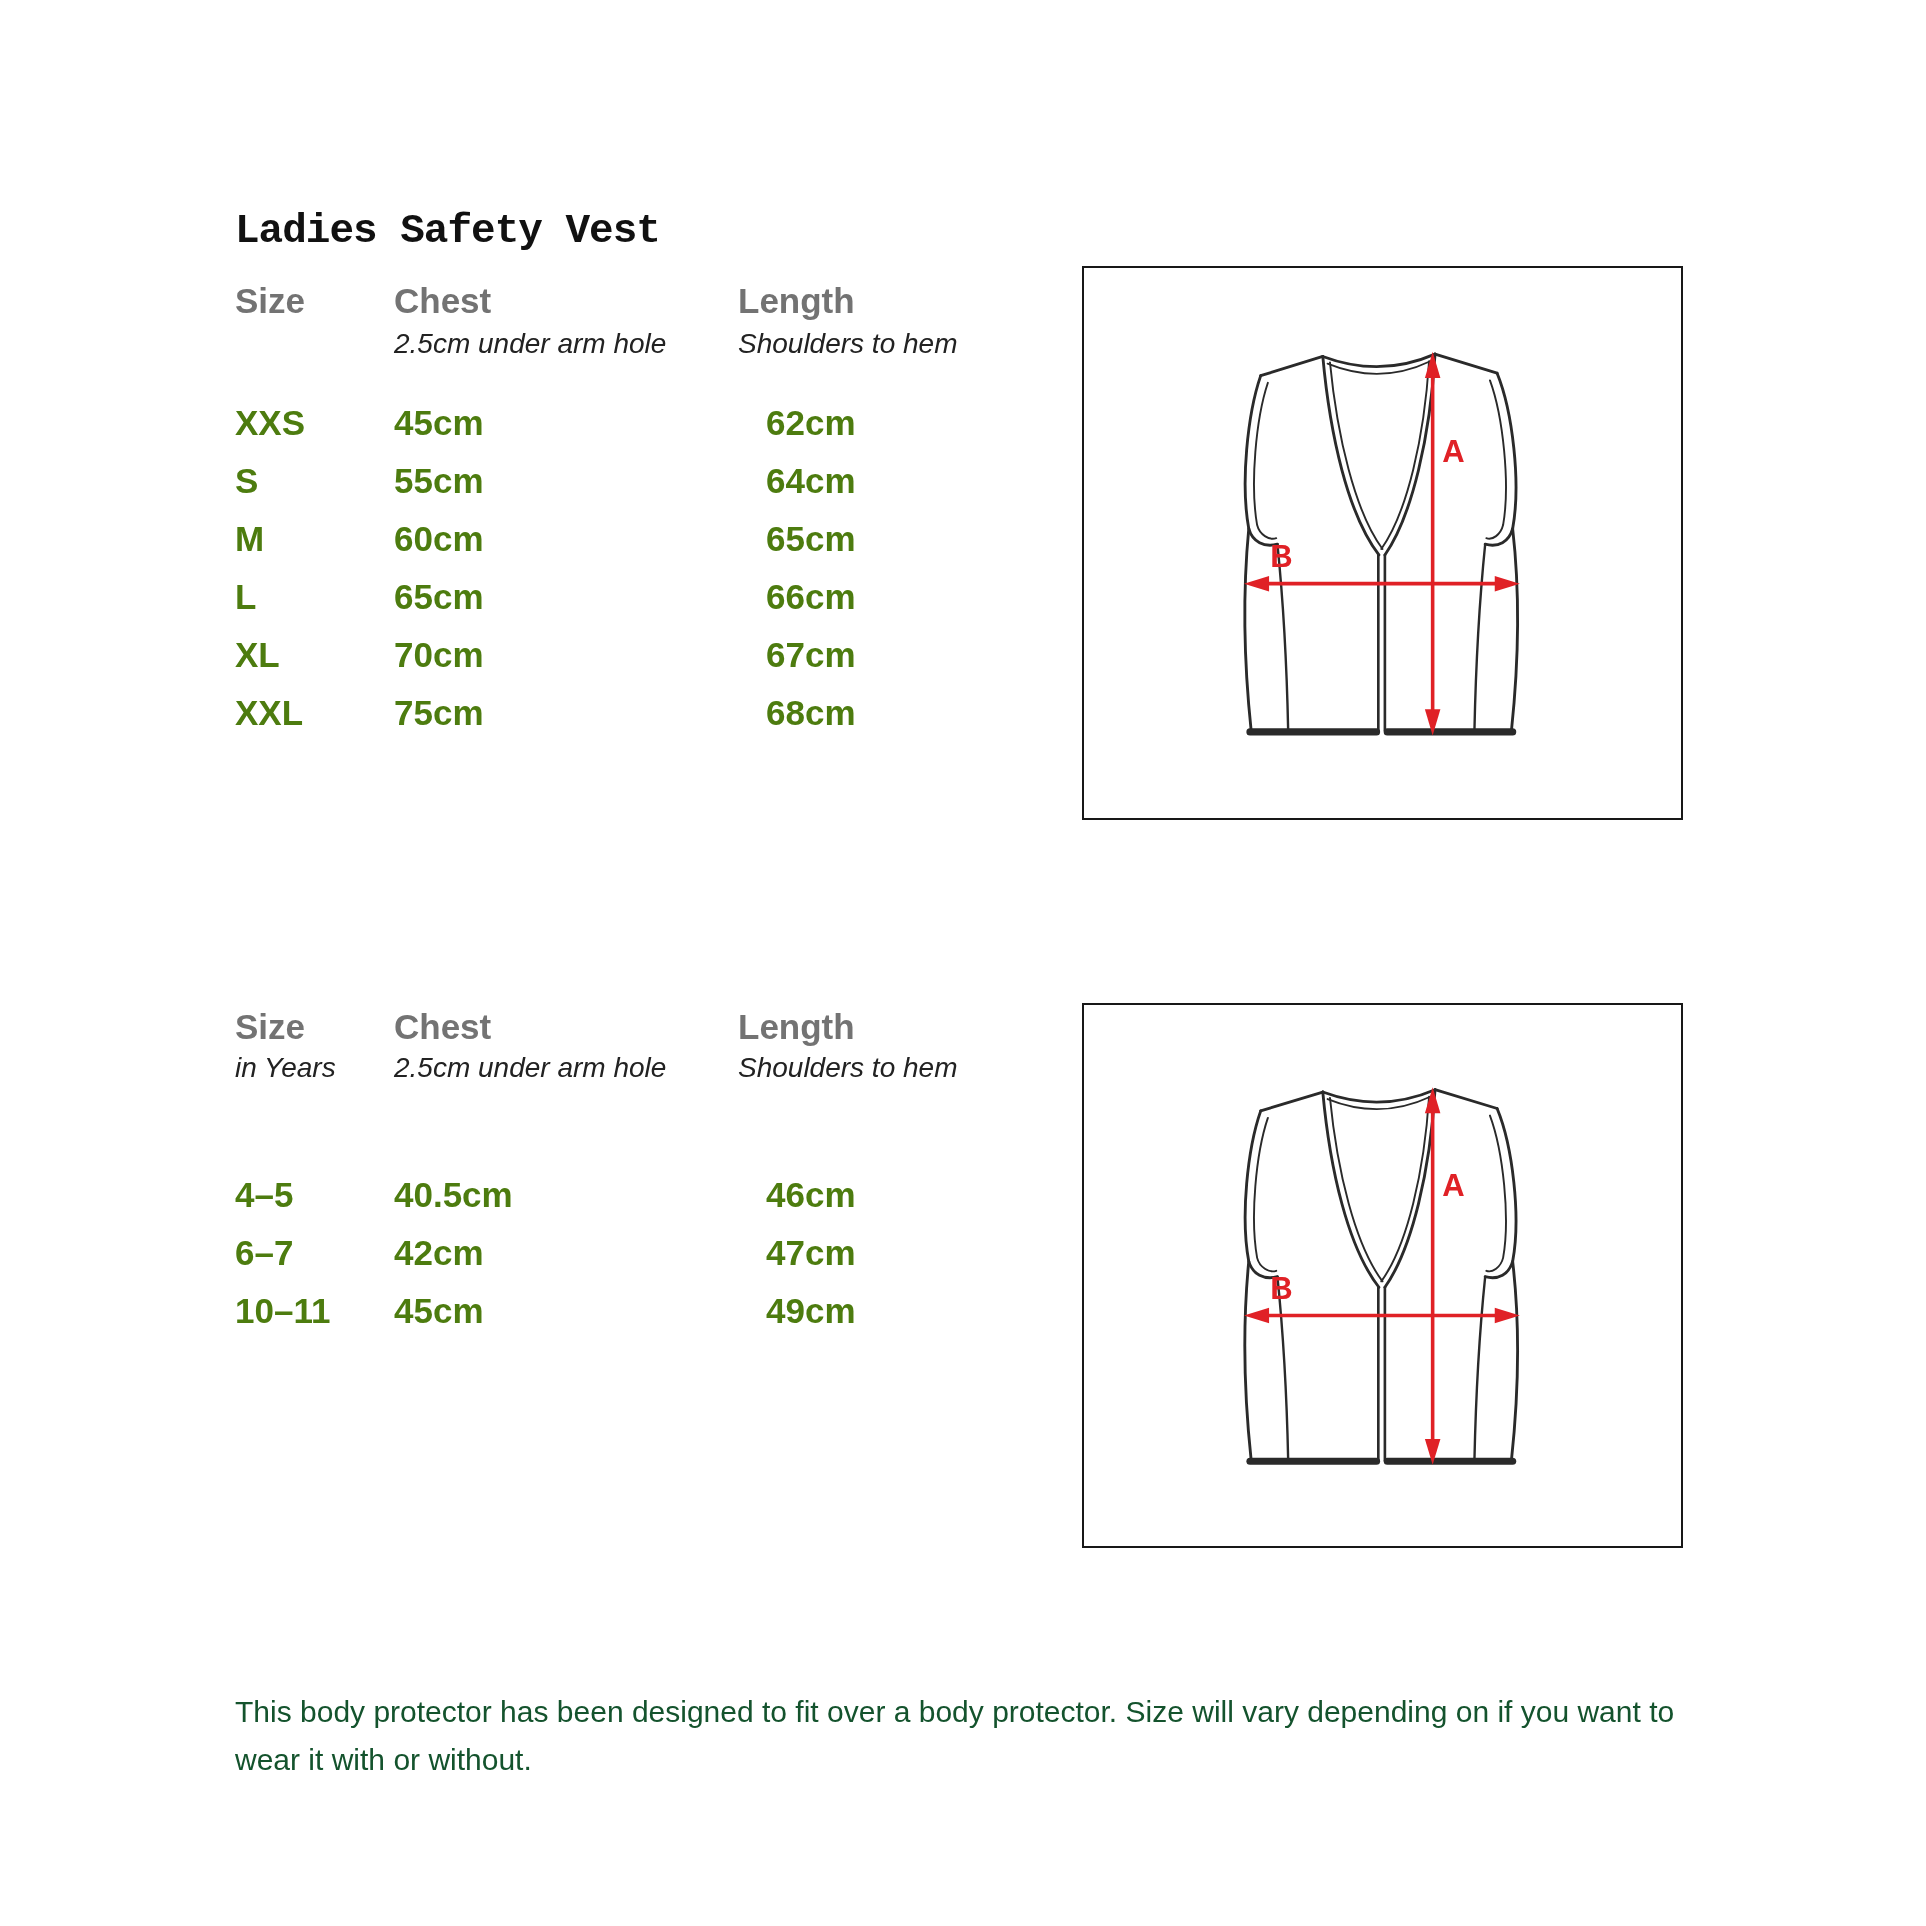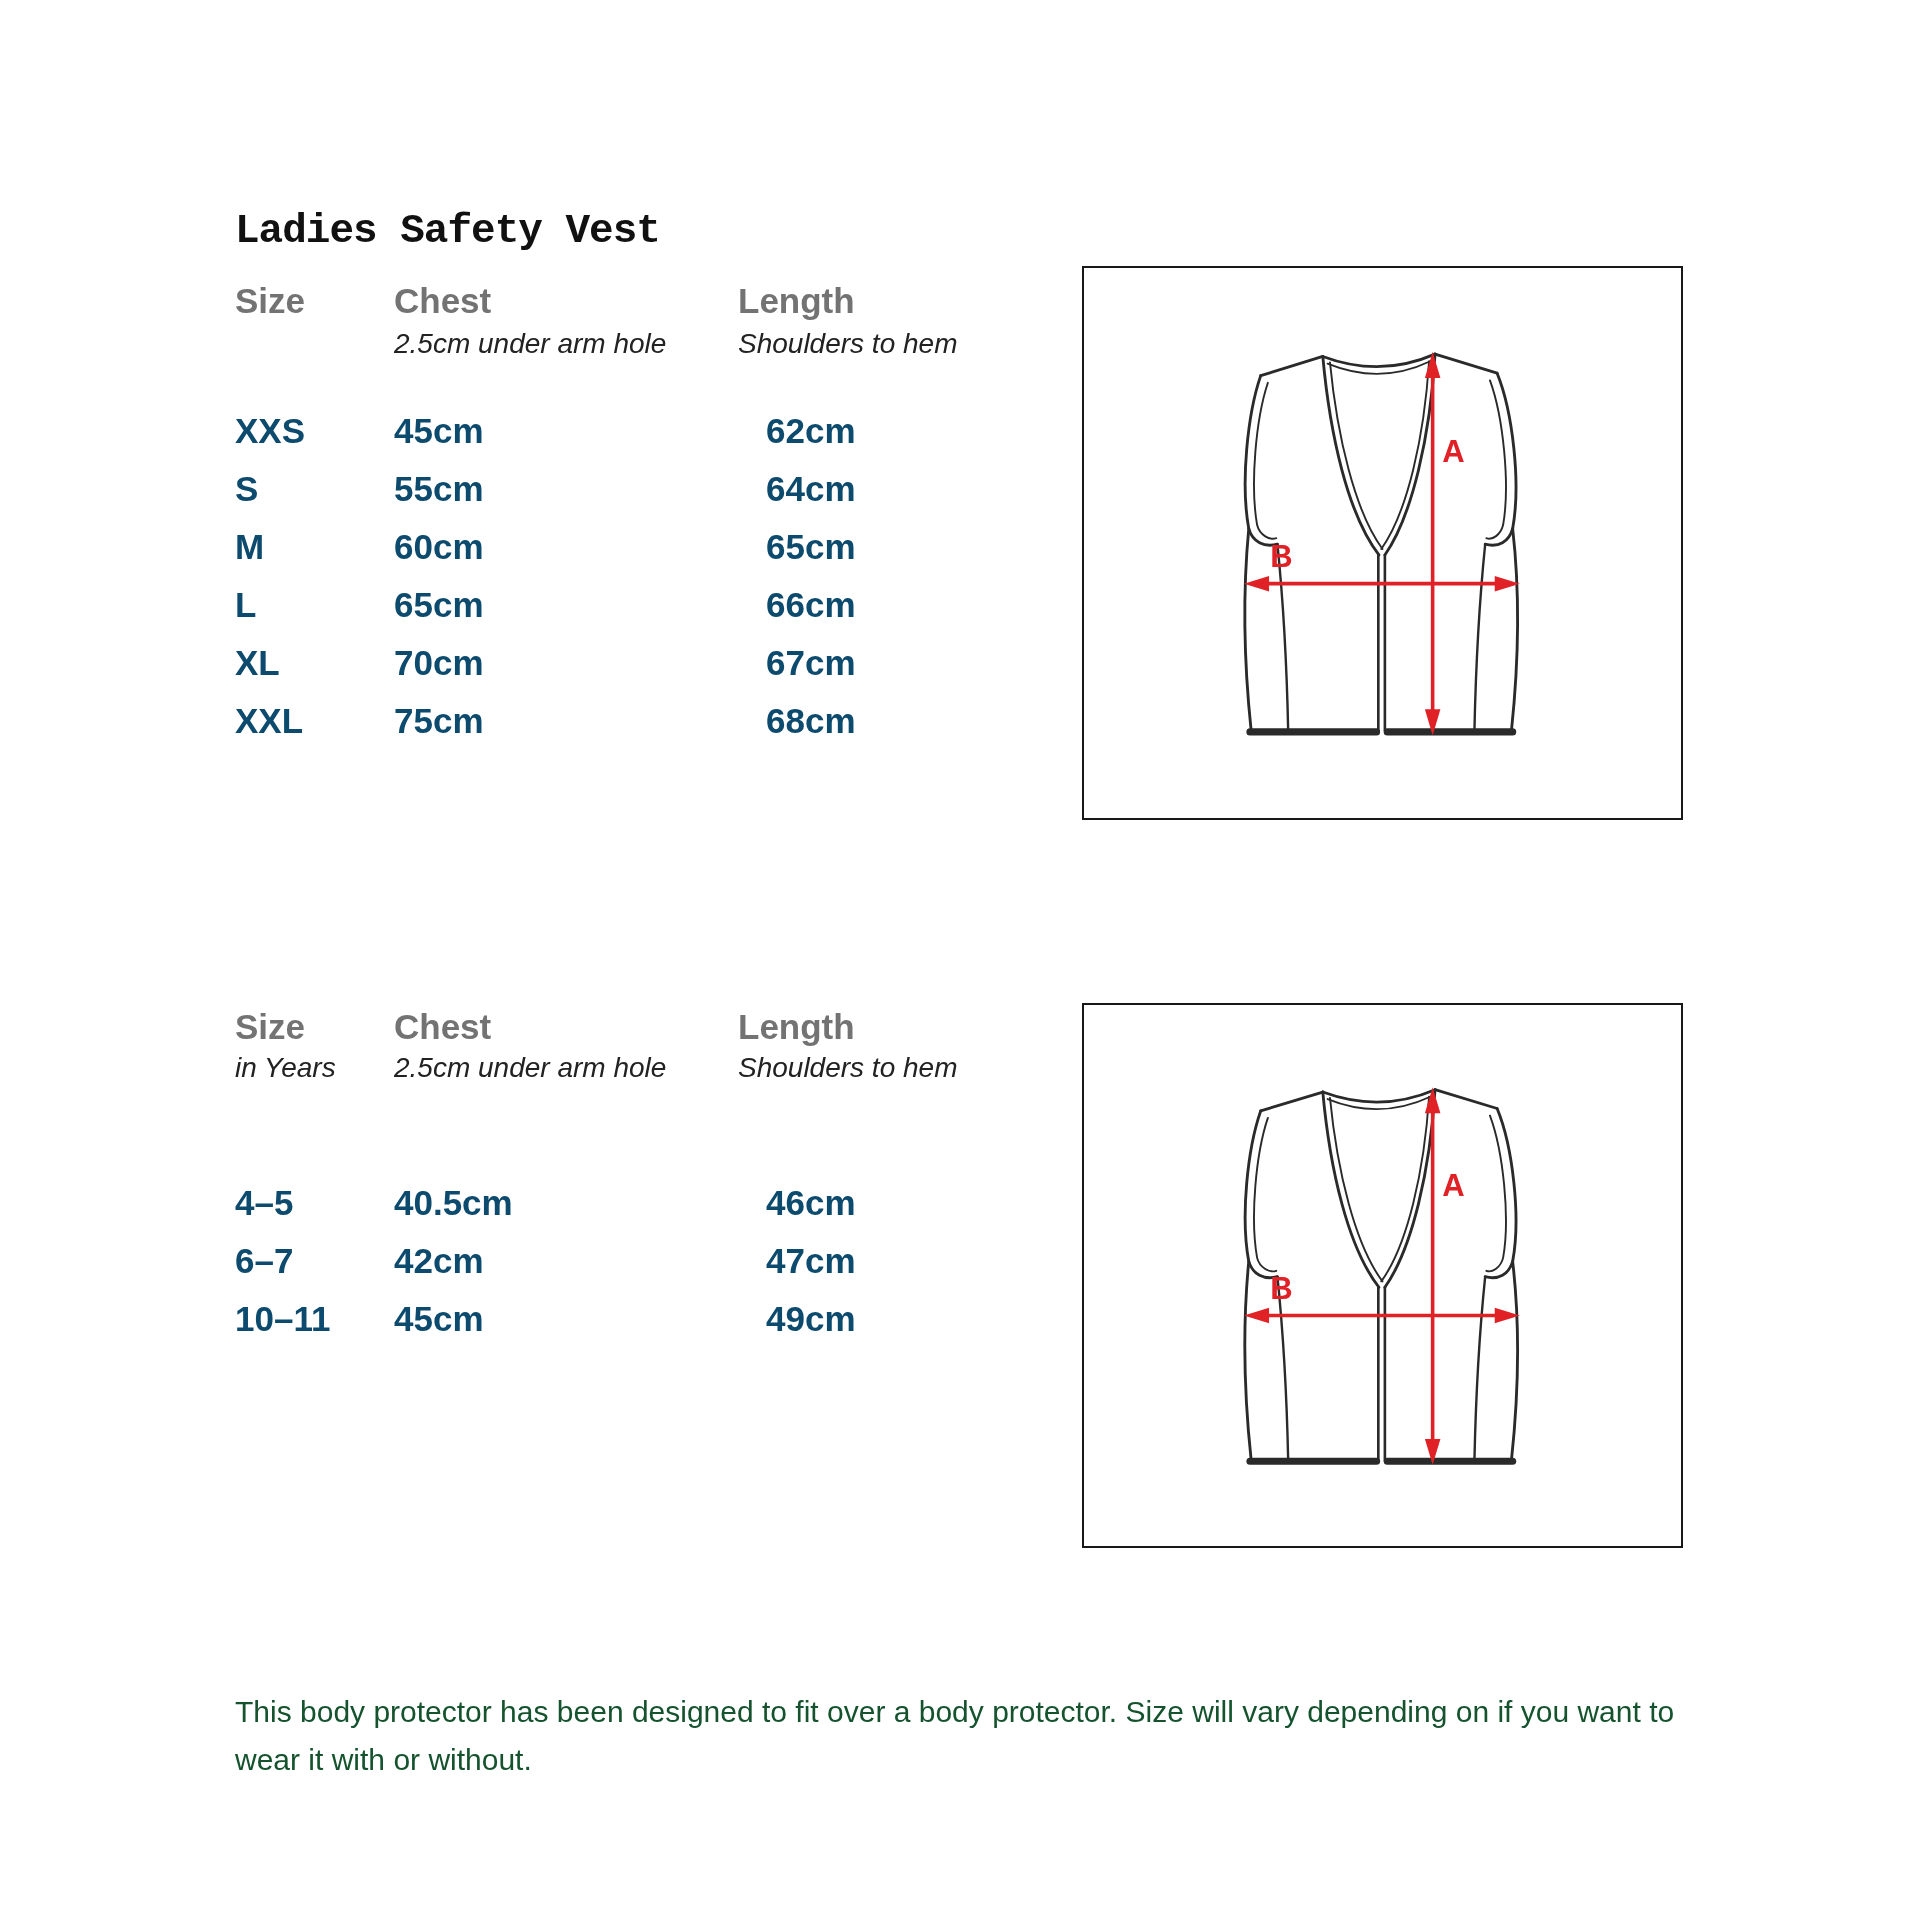--- a/index.html
+++ b/index.html
@@ -55,26 +55,26 @@
   .rows {
     position: absolute;
     left: 235px;
     width: 915px;
   }
   #ladies-rows { top: 405px; }
   #kids-rows   { top: 1141px; margin-top: 36px; }
   .row { position: relative; height: 58px; }
   .row span {
     position: absolute;
-    top: 8px;
+    top: 0;
     font-size: 35px;
     font-weight: 700;
     line-height: 1;
     white-space: nowrap;
-    color: #0c4a6e;
+    color: #4d7c0f;
   }
   .row .c-size   { left: 0; }
   .row .c-chest  { left: 159px; }
   .row .c-length { left: 531px; }
 
   .diagram-box {
     position: absolute;
     left: 1082px;
     width: 601px;
     border: 2.4px solid #181818;

